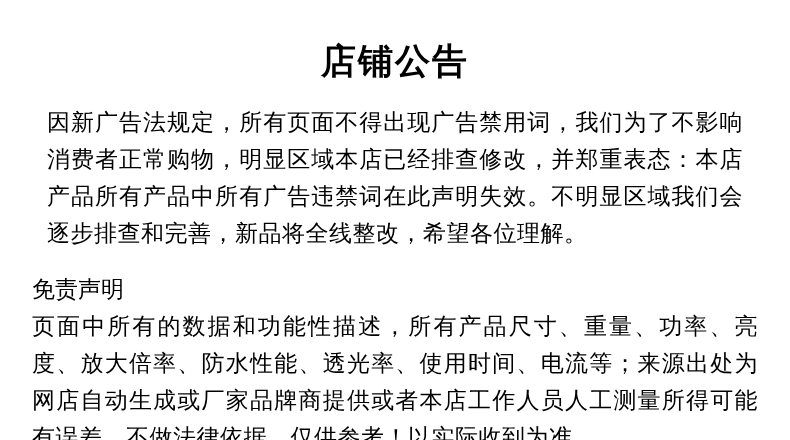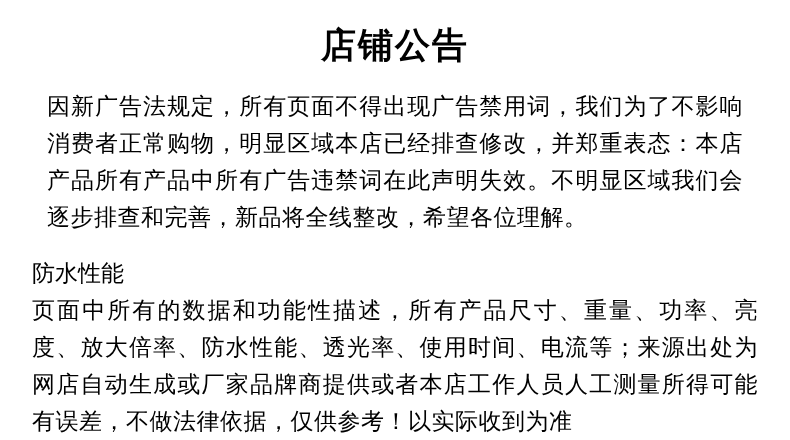--- a/index.html
+++ b/index.html
@@ -11,21 +11,21 @@
     height: 440px;
     background: #ffffff;
     font-family: "DejaVu Sans", "Liberation Sans", sans-serif;
     color: #000000;
     overflow: hidden;
   }
   .page {
     width: 790px;
     height: 364px;
     box-sizing: border-box;
-    padding: 0 32px;
+    padding: 16px 32px;
     position: relative;
   }
   .notice-title {
     text-align: center;
     font-size: 35px;
     font-weight: bold;
     letter-spacing: 2px;
     margin: 0;
     padding-top: 24px;
     line-height: 1.2;
@@ -67,17 +67,17 @@
 
 <div class="page">
 
   <h1 class="notice-title">店铺公告</h1>
 
   <div class="body-block">
     <p class="para">因新广告法规定，所有页面不得出现广告禁用词，我们为了不影响消费者正常购物，明显区域本店已经排查修改，并郑重表态：本店产品所有产品中所有广告违禁词在此声明失效。不明显区域我们会逐步排查和完善，新品将全线整改，希望各位理解。</p>
   </div>
 
   <div class="disclaimer-block">
-    <p class="disclaimer-heading">防水性能</p>
+    <p class="disclaimer-heading">免责声明</p>
     <p class="disclaimer-body">页面中所有的数据和功能性描述，所有产品尺寸、重量、功率、亮度、放大倍率、防水性能、透光率、使用时间、电流等；来源出处为网店自动生成或厂家品牌商提供或者本店工作人员人工测量所得可能有误差，不做法律依据，仅供参考！以实际收到为准</p>
   </div>
 
 </div>
 
 </body></html>

